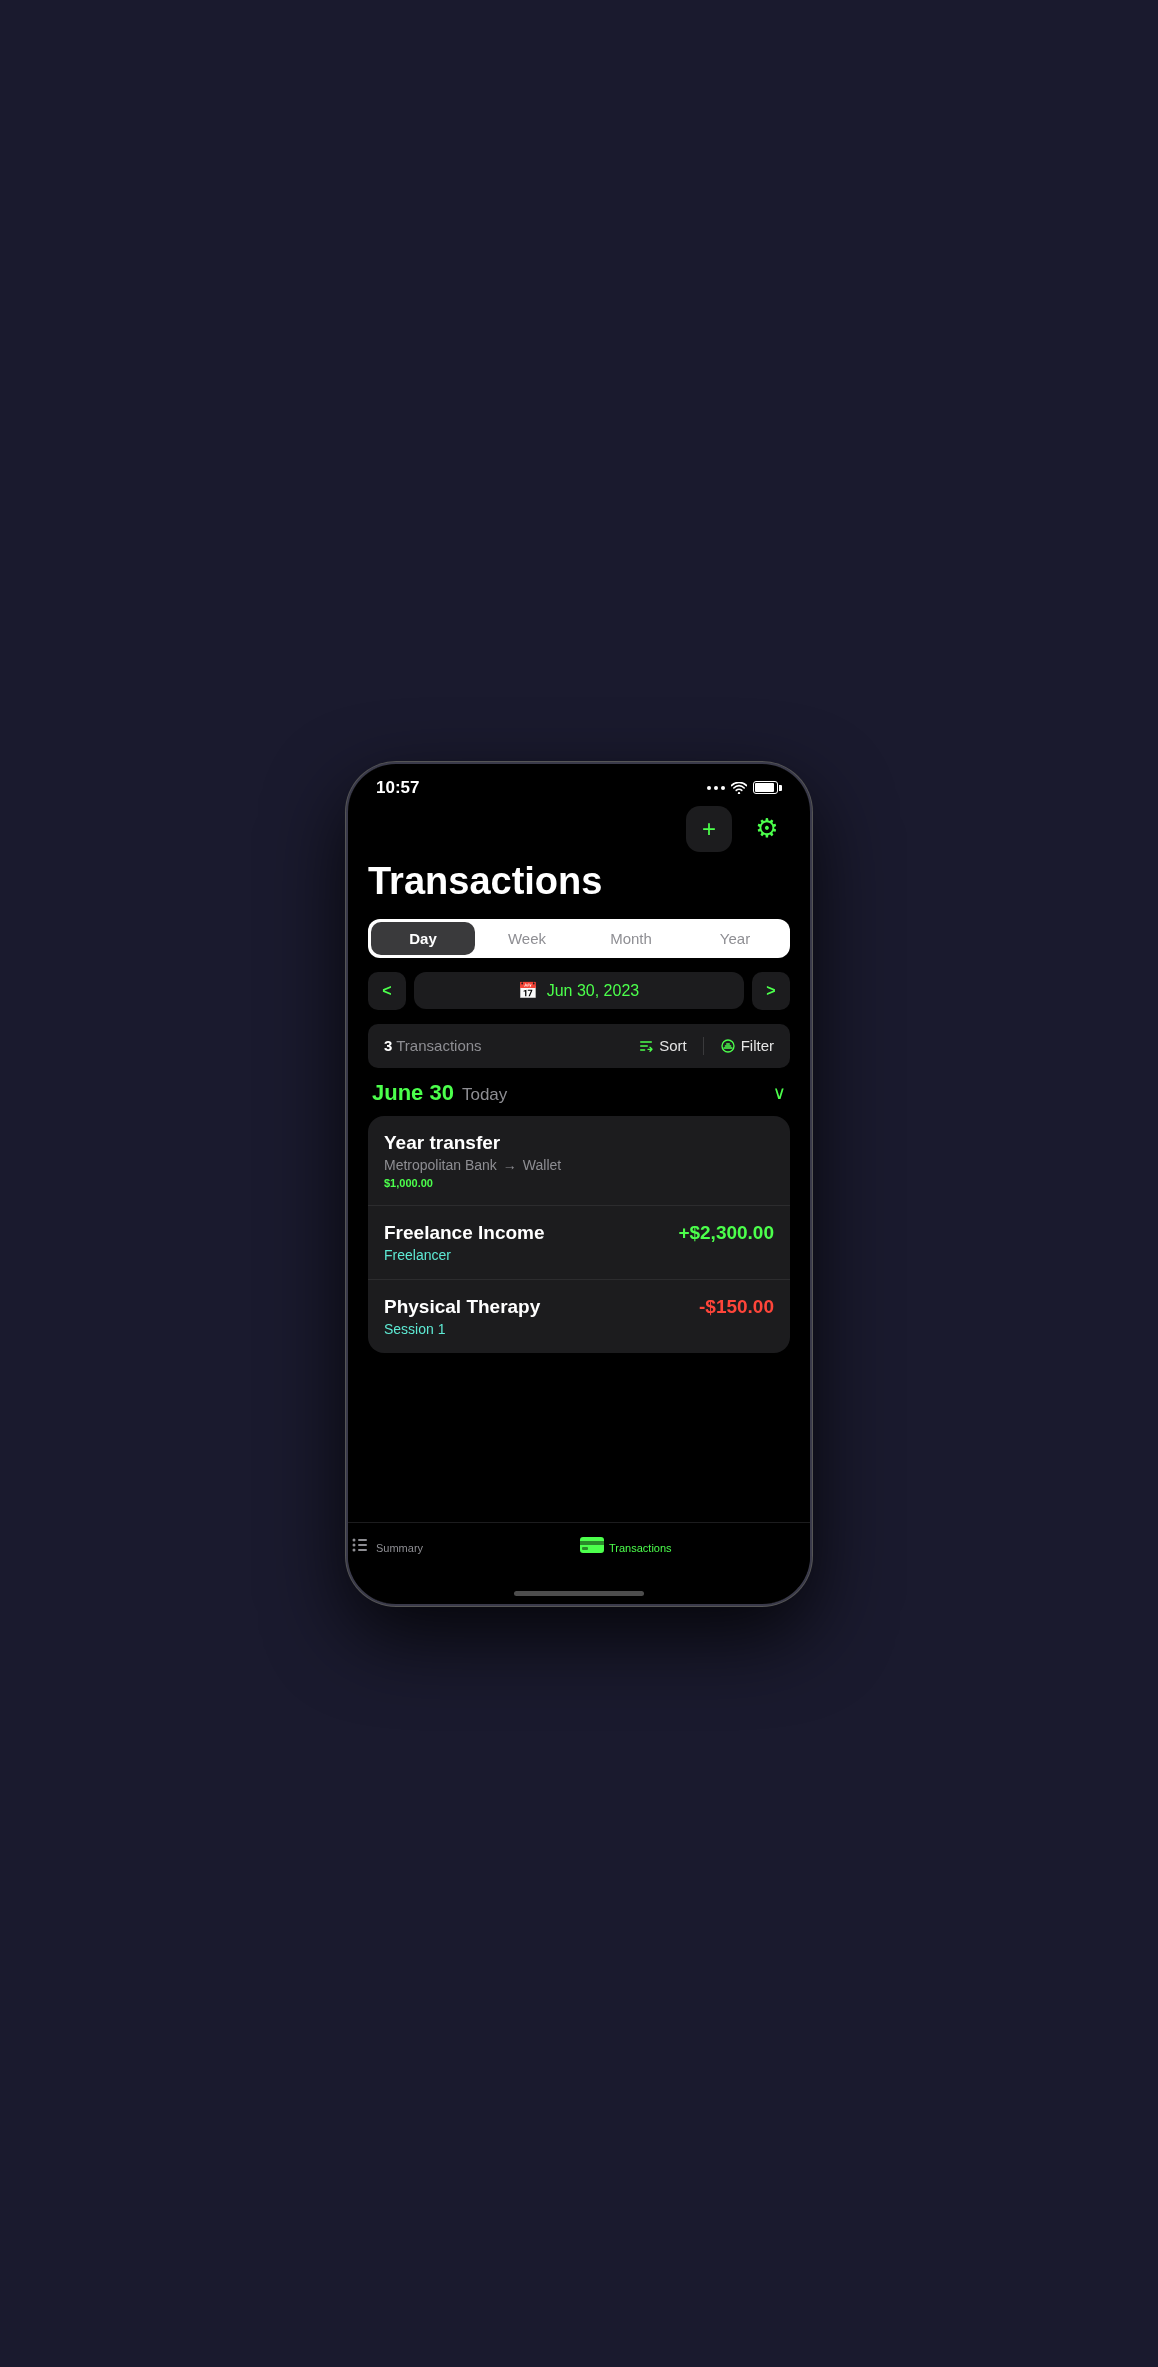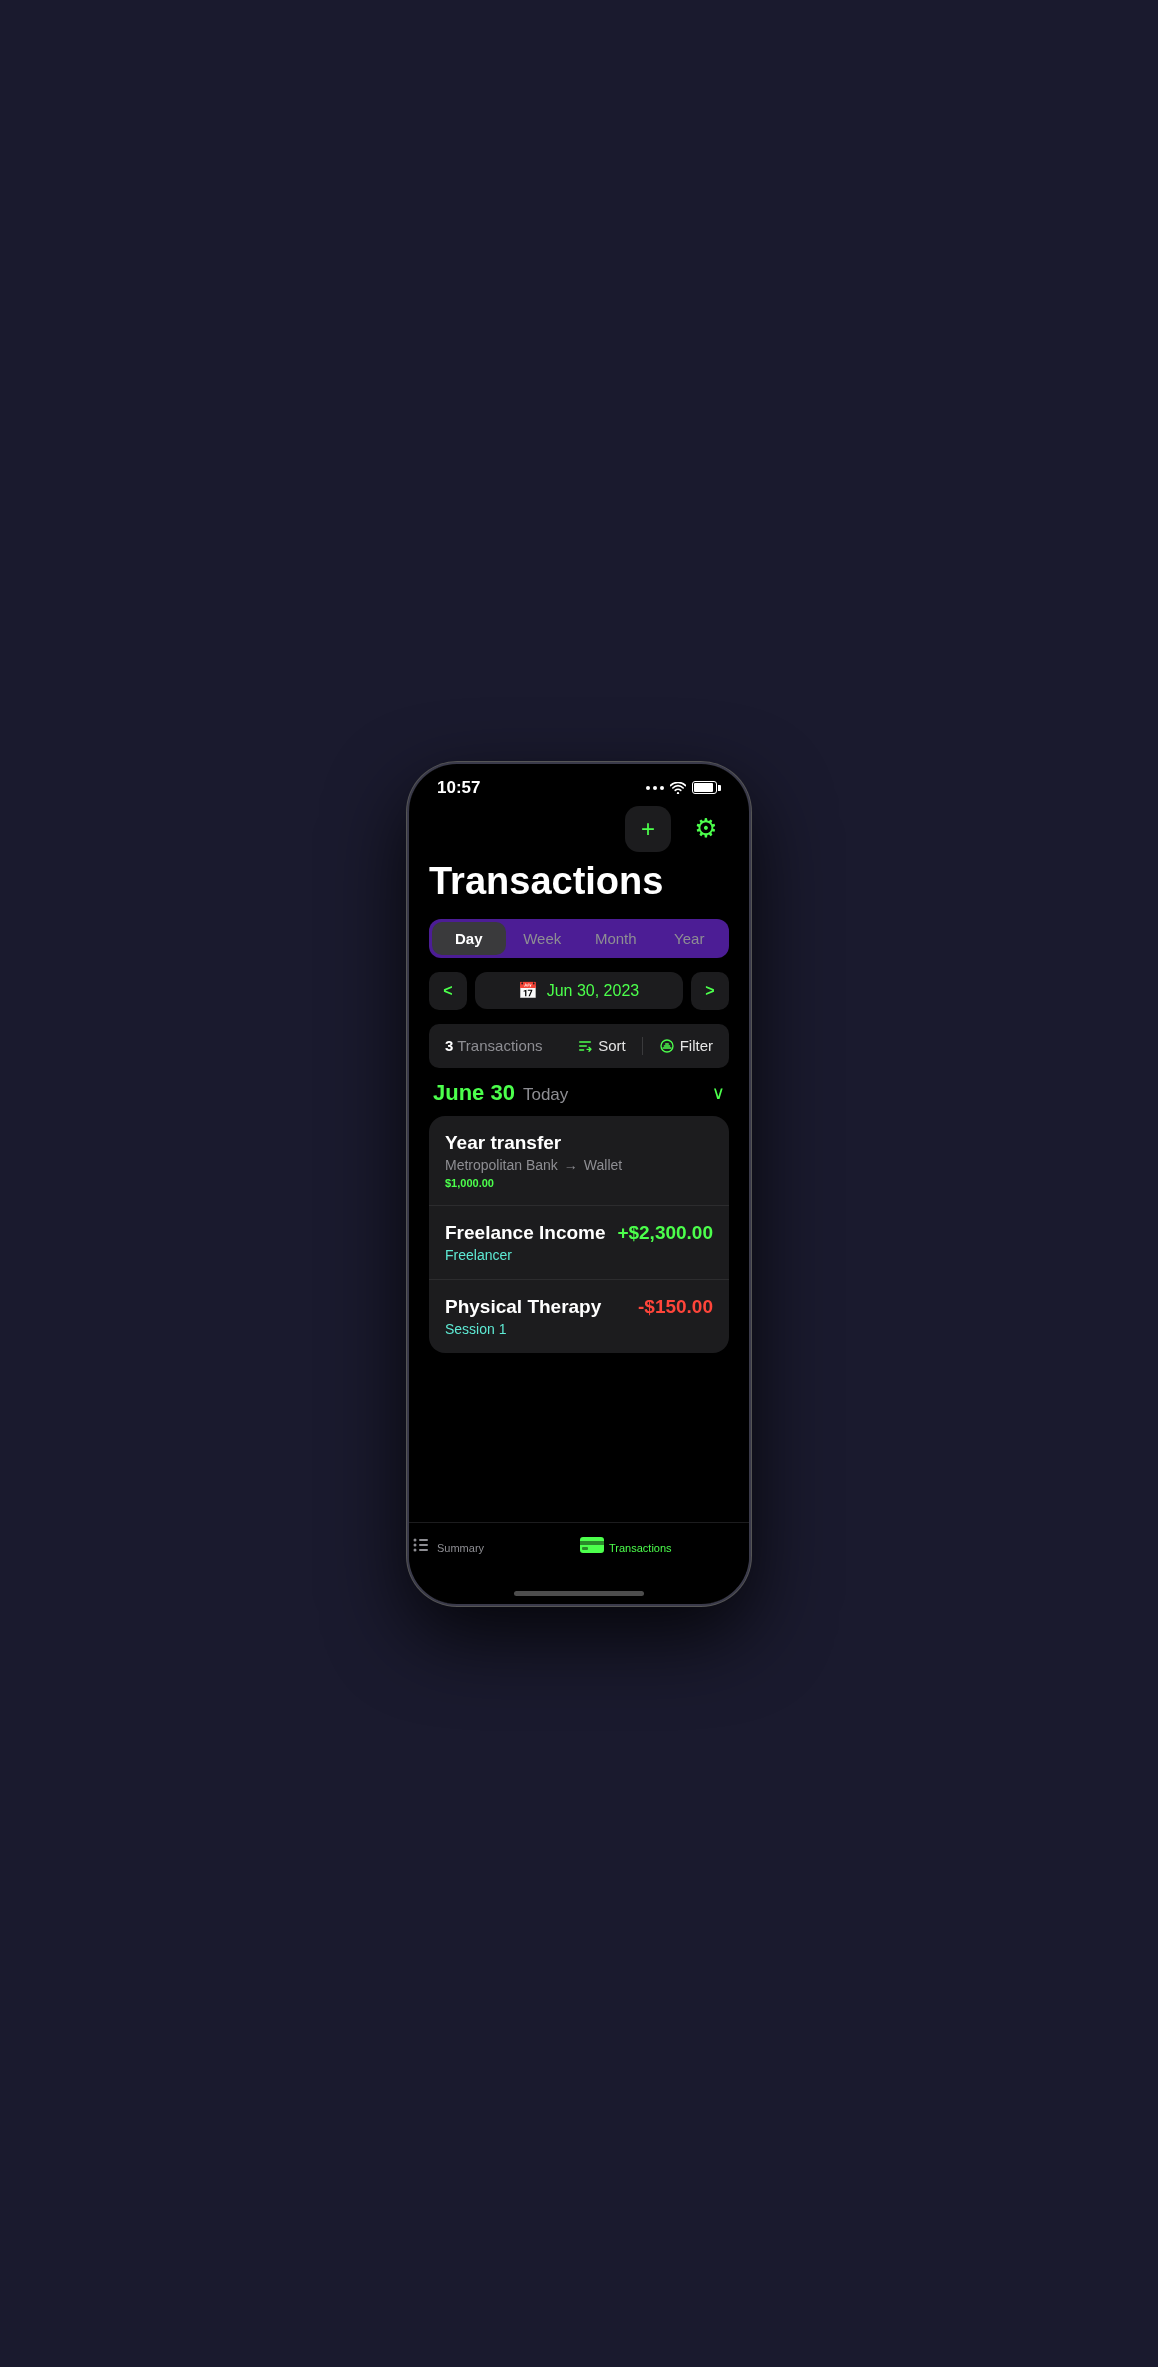--- a/index.html
+++ b/index.html
@@ -7,21 +7,21 @@
     body {
       background: #1a1a2e;
       display: flex;
       justify-content: center;
       align-items: center;
       min-height: 100vh;
       font-family: -apple-system, BlinkMacSystemFont, 'SF Pro Display', 'Helvetica Neue', sans-serif;
     }
 
     .phone-frame {
-      width: 344px;
+      width: 466px;
       height: 844px;
       background: #000;
       border-radius: 50px;
       border: 2px solid #3a3a4a;
       position: relative;
       overflow: hidden;
       box-shadow: 0 0 0 1px #555, inset 0 0 0 1px #222, 0 30px 80px rgba(0,0,0,0.8);
     }
 
     .phone-screen {
@@ -148,21 +148,21 @@
     .page-title {
       color: #fff;
       font-size: 38px;
       font-weight: 800;
       margin-bottom: 16px;
     }
 
     
     .period-tabs {
       display: flex;
-      background: #4c1d95;
+      background: #ffffff;
       border-radius: 12px;
       padding: 3px;
       margin-bottom: 14px;
     }
 
     .period-tab {
       flex: 1;
       padding: 8px 0;
       text-align: center;
       border-radius: 10px;

